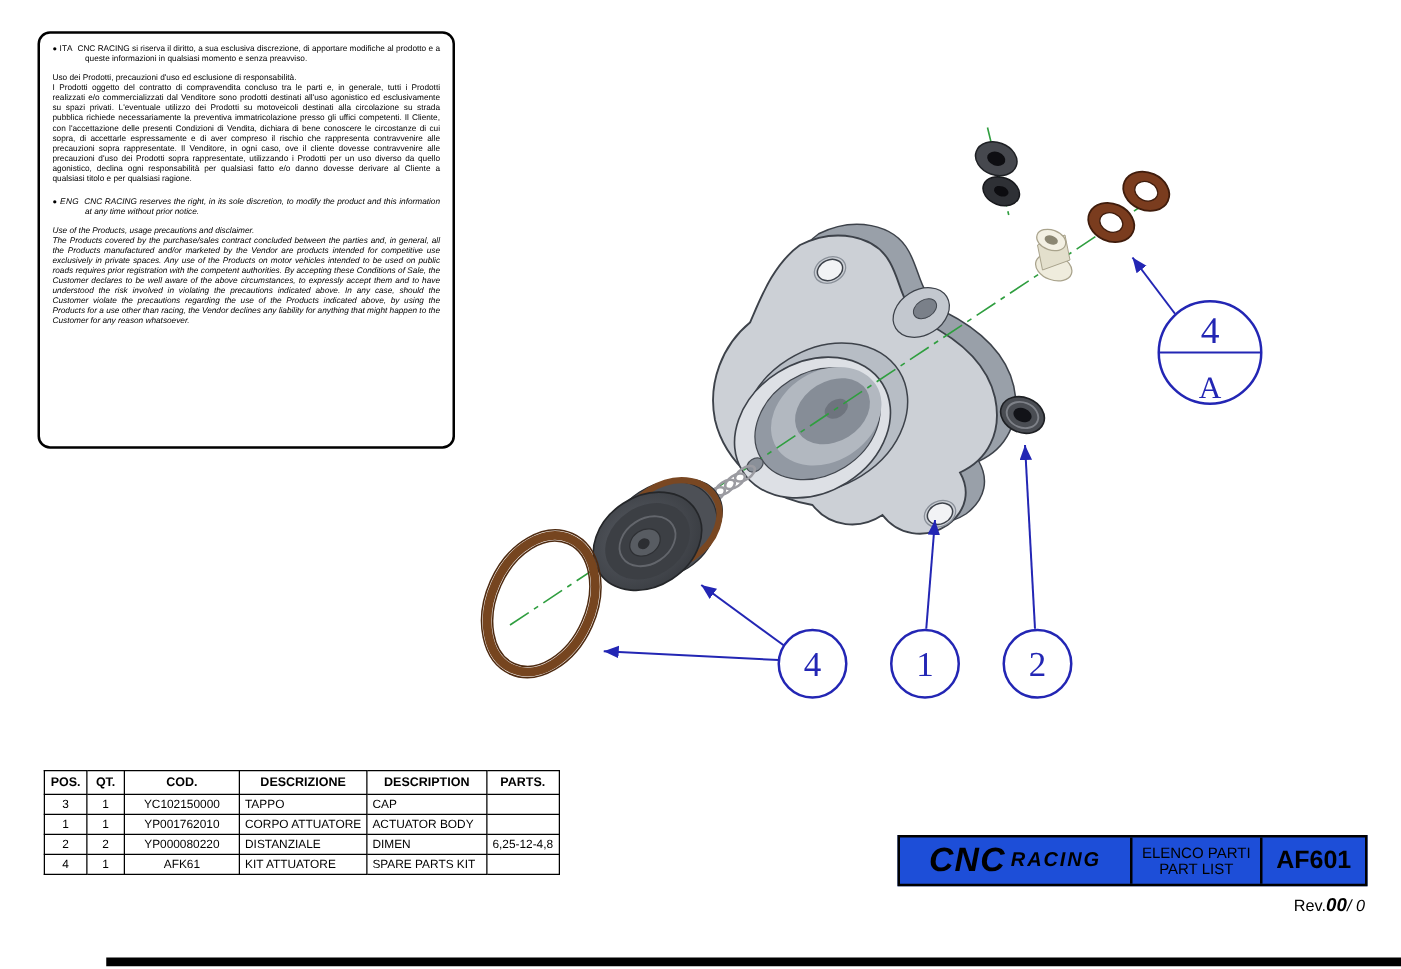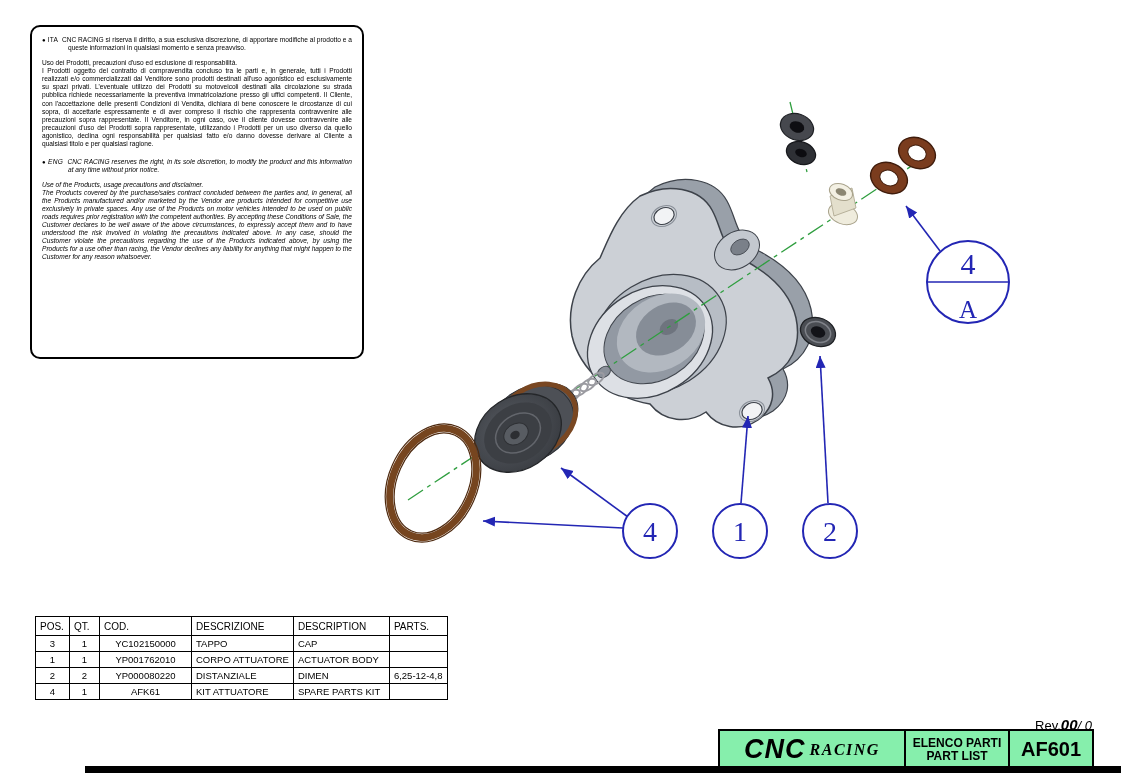--- a/index.html
+++ b/index.html
@@ -24,37 +24,37 @@
   .drawing-svg{position:absolute;left:0;top:0;}
   .callout-num{font-family:"Liberation Serif",serif;fill:#2326b4;}
   
   .parts-table{
     position:absolute;left:35px;top:616px;border-collapse:collapse;
     font-size:9.5px;background:#fff;
   }
   .parts-table th,.parts-table td{
     border:1.2px solid #000;padding:2px 4px;white-space:nowrap;
   }
-  .parts-table th{font-weight:normal;text-align:left;height:14px;font-size:10px;}
+  .parts-table th{font-weight:bold;text-align:center;height:14px;font-size:10px;}
   .parts-table td{height:11px;}
   .ct{text-align:center;} .lt{text-align:left;margin-top:40px;}
   col.c-pos{width:34px}col.c-qt{width:30px}col.c-cod{width:92px}
   col.c-dit{width:96px}col.c-den{width:96px}col.c-dim{width:54px}
   
   .title-block{
-    position:absolute;left:718px;top:729px;width:376px;height:41px;
-    border:2.5px solid #000;box-sizing:border-box;display:flex;background:#86efac;
+    position:absolute;left:718px;top:668px;width:376px;height:41px;
+    border:2.5px solid #000;box-sizing:border-box;display:flex;background:#1d4ed8;
   }
   .tb-cell{display:flex;align-items:center;justify-content:center;box-sizing:border-box;}
   .tb-logo{flex:0 0 186px;border-right:2px solid #000;}
   .tb-list{flex:0 0 104px;border-right:2px solid #000;flex-direction:column;line-height:1.05;}
   .tb-code{flex:1;font-weight:bold;}
   .logo-cnc{font-style:italic;font-weight:900;font-size:27px;letter-spacing:1px;}
-  .logo-racing{font-style:italic;font-weight:800;font-size:16px;letter-spacing:1.5px;margin-left:4px;font-family:Liberation Serif, serif;}
-  .tb-list span{font-size:12px;font-weight:700;}
+  .logo-racing{font-style:italic;font-weight:800;font-size:16px;letter-spacing:1.5px;margin-left:4px;}
+  .tb-list span{font-size:12px;font-weight:400;}
   .tb-code span{font-size:20px;}
   
   .rev-line{position:absolute;top:716px;left:1012px;width:80px;text-align:right;font-size:13px;}
   .rev-label{font-weight:400;}
   .rev-value{font-weight:800;font-style:italic;font-size:15px;}
   .rev-suffix{font-style:italic;font-size:13px;}
   .bottom-bar{position:absolute;left:85px;right:0;top:766px;height:7px;background:#000;}
 </style>
 </head>
 <body>

